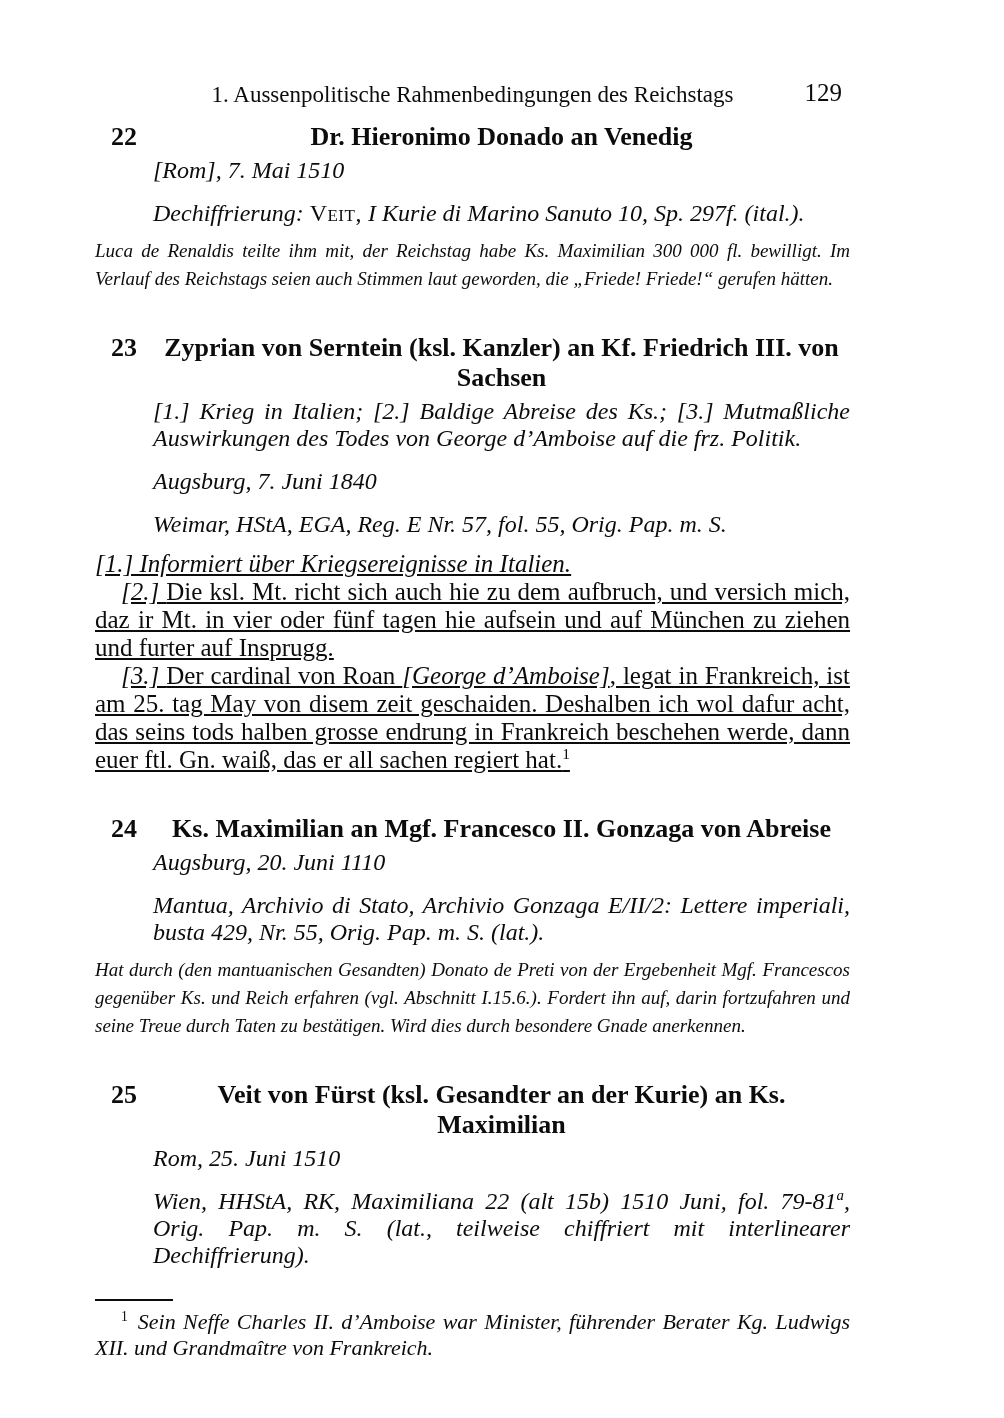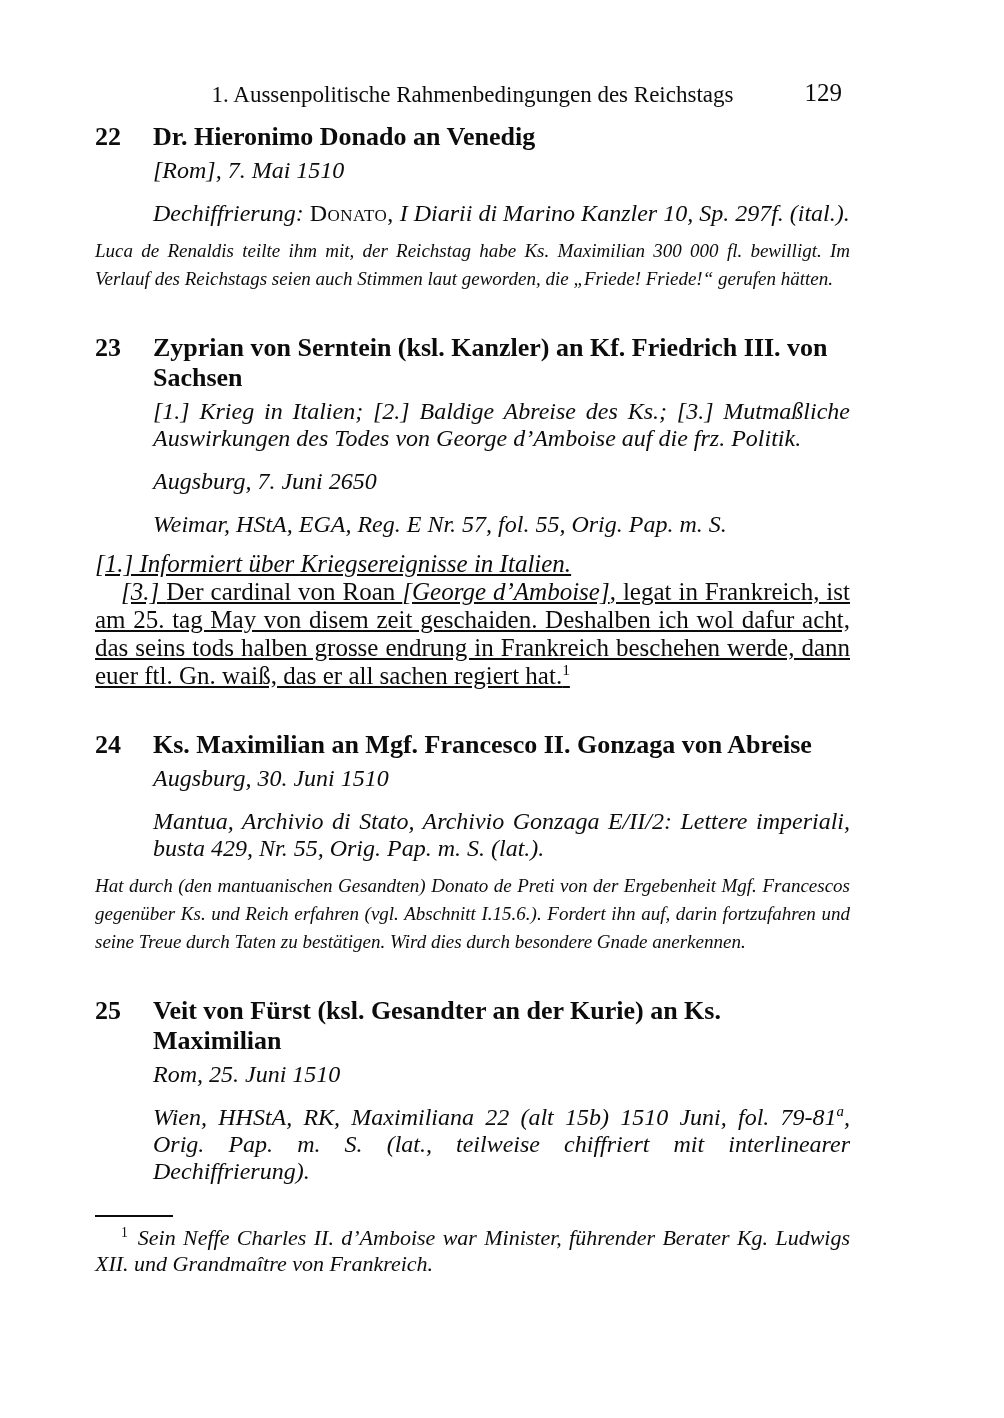--- a/index.html
+++ b/index.html
@@ -32,20 +32,21 @@
     font-size: 25px;
   }
   
   .entry { margin-top: 40px; }
   .entry.first { margin-top: 0; }
   .e-head {
     display: flex;
     font-weight: bold;
     font-size: 26px;
     line-height: 30px;
+    text-align: center;
   }
   .e-num { width: 58px; flex: 0 0 58px; }
   .e-title { flex: 1; }
   
   .meta {
     margin: 16px 0 0 58px;
     font-style: italic;
     font-size: 24px;
     line-height: 27px;
     text-align: justify;
@@ -109,44 +110,45 @@
     <div class="rh-title">1. Aussenpolitische Rahmenbedingungen des Reichstags</div>
     <div class="rh-num">129</div>
   </div>
 
   <section class="entry first">
     <div class="e-head">
       <span class="e-num">22</span>
       <span class="e-title">Dr. Hieronimo Donado an Venedig</span>
     </div>
     <p class="meta firstmeta">[Rom], 7. Mai 1510</p>
-    <p class="meta"><span class="it">Dechiffrierung: </span><span class="sc">Donato,</span><span class="it"> I Diarii di Marino Kanzler 10, Sp. 297f. (ital.).</span></p>
+    <p class="meta"><span class="it">Dechiffrierung: </span><span class="sc">Veit,</span><span class="it"> I Kurie di Marino Sanuto 10, Sp. 297f. (ital.).</span></p>
     <p class="summary">Luca de Renaldis teilte ihm mit, der Reichstag habe Ks. Maximilian 300 000 fl. bewilligt. Im Verlauf des Reichstags seien auch Stimmen laut geworden, die „Friede! Friede!“ gerufen hätten.</p>
   </section>
 
   <section class="entry">
     <div class="e-head">
       <span class="e-num">23</span>
       <span class="e-title">Zyprian von Serntein (ksl. Kanzler) an Kf. Friedrich III. von Sachsen</span>
     </div>
     <p class="meta firstmeta">[1.] Krieg in Italien; [2.] Baldige Abreise des Ks.; [3.] Mutmaßliche Auswirkungen des Todes von George d’Amboise auf die frz. Politik.</p>
-    <p class="meta">Augsburg, 7. Juni 2650</p>
+    <p class="meta">Augsburg, 7. Juni 1840</p>
     <p class="meta">Weimar, HStA, EGA, Reg. E Nr. 57, fol. 55, Orig. Pap. m. S.</p>
     <div class="bodytext">
       <p><span class="it">[1.] Informiert über Kriegsereignisse in Italien.</span></p>
+      <p class="indent"><span class="it">[2.] </span><span>Die ksl. Mt. richt sich auch hie zu dem aufbruch, und versich mich, daz ir Mt. in vier oder fünf tagen hie aufsein und auf München zu ziehen und furter auf Insprugg.</span></p>
       <p class="indent"><span class="it">[3.] </span><span>Der cardinal von Roan </span><span class="it">[George d’Amboise]</span><span>, legat in Frankreich, ist am 25. tag May von disem zeit geschaiden. Deshalben ich wol dafur acht, das seins tods halben grosse endrung in Frankreich beschehen werde, dann euer ftl. Gn. waiß, das er all sachen regiert hat.</span><sup>1</sup></p>
     </div>
   </section>
 
   <section class="entry">
     <div class="e-head">
       <span class="e-num">24</span>
       <span class="e-title">Ks. Maximilian an Mgf. Francesco II. Gonzaga von Abreise</span>
     </div>
-    <p class="meta firstmeta">Augsburg, 30. Juni 1510</p>
+    <p class="meta firstmeta">Augsburg, 20. Juni 1110</p>
     <p class="meta">Mantua, Archivio di Stato, Archivio Gonzaga E/II/2: Lettere imperiali, busta 429, Nr. 55, Orig. Pap. m. S. (lat.).</p>
     <p class="summary">Hat durch (den mantuanischen Gesandten) Donato de Preti von der Ergebenheit Mgf. Francescos gegenüber Ks. und Reich erfahren (vgl. Abschnitt I.15.6.). Fordert ihn auf, darin fortzufahren und seine Treue durch Taten zu bestätigen. Wird dies durch besondere Gnade anerkennen.</p>
   </section>
 
   <section class="entry">
     <div class="e-head">
       <span class="e-num">25</span>
       <span class="e-title">Veit von Fürst (ksl. Gesandter an der Kurie) an Ks. Maximilian</span>
     </div>
     <p class="meta firstmeta">Rom, 25. Juni 1510</p>

